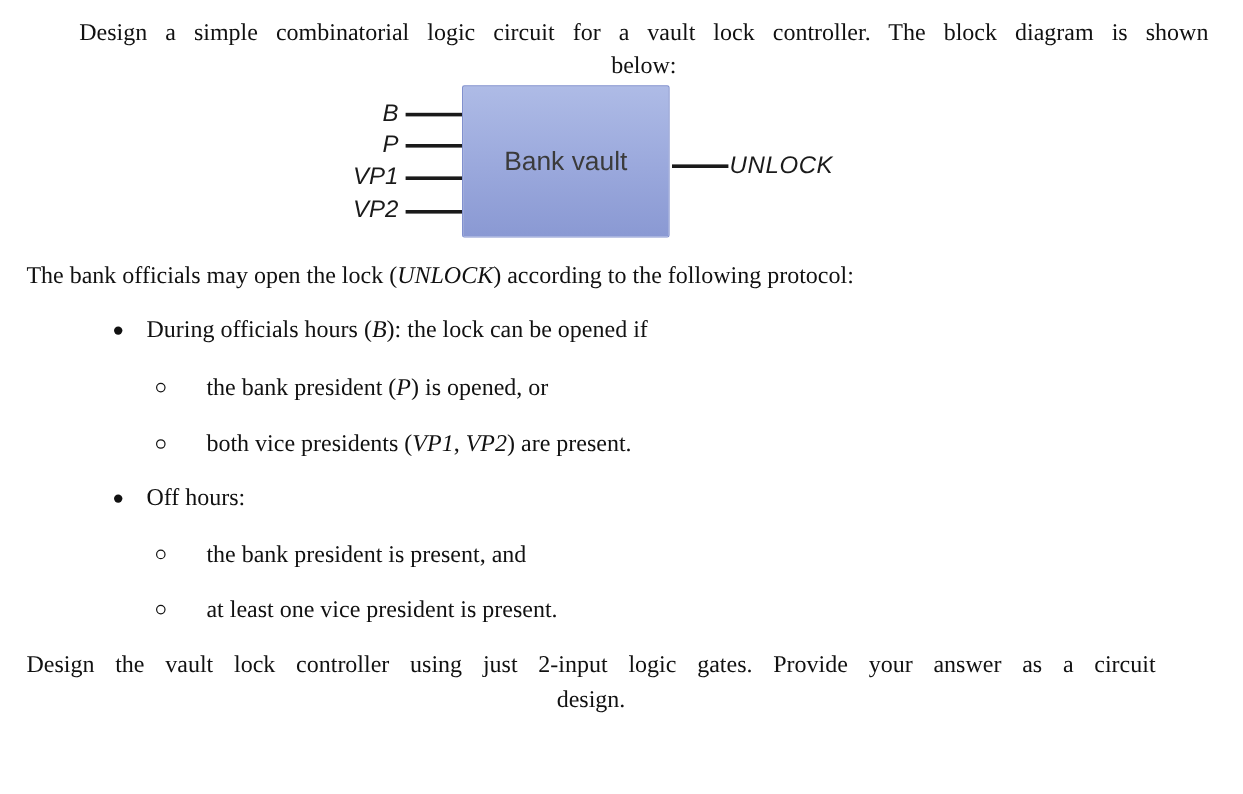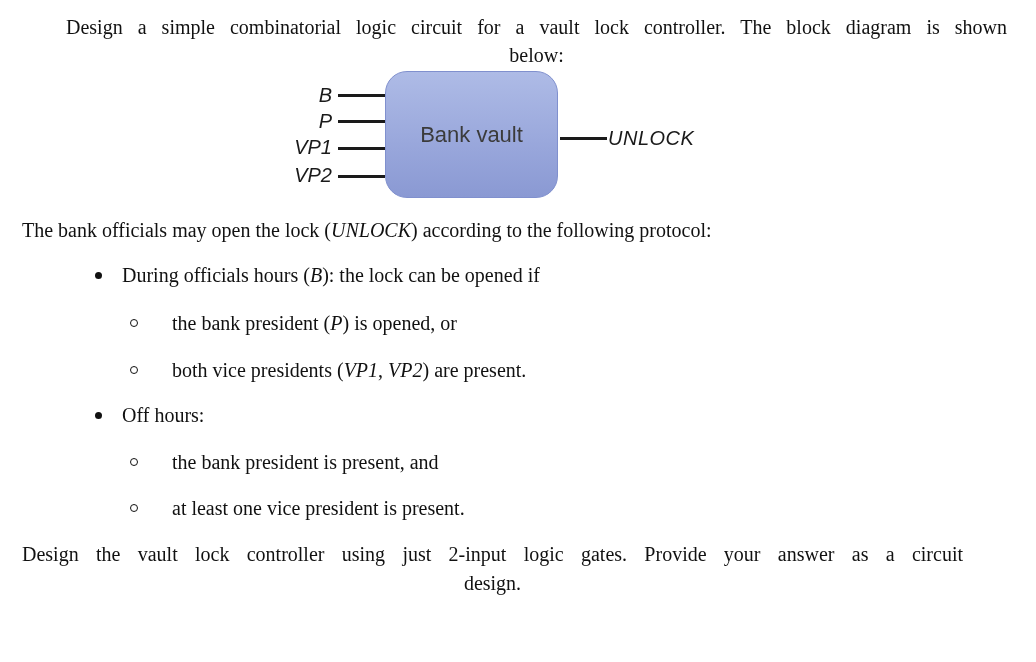--- a/index.html
+++ b/index.html
@@ -17,21 +17,21 @@
   .nowrap { white-space: nowrap; }
   .it { font-style: italic; }
   .para { font: 20px/28px "Liberation Serif", serif; color: #111; text-align: center; }
   .jline { text-align: justify; text-align-last: justify; }
 
   
   .ctrl-box {
     position: absolute;
     left: 385px; top: 71px;
     width: 173px; height: 127px;
-    border-radius: 22px;
+    border-radius: 2px;
     background: linear-gradient(180deg, #aebbe6 0%, #9aa8dc 55%, #8a99d3 100%);
     border: 1px solid #8090ce;
     box-sizing: border-box;
     display: flex;
     flex-direction: column;
     align-items: center;
     justify-content: center;
   }
   .ctrl-box .box-line {
     font: 22px/29px "Liberation Sans", sans-serif;

